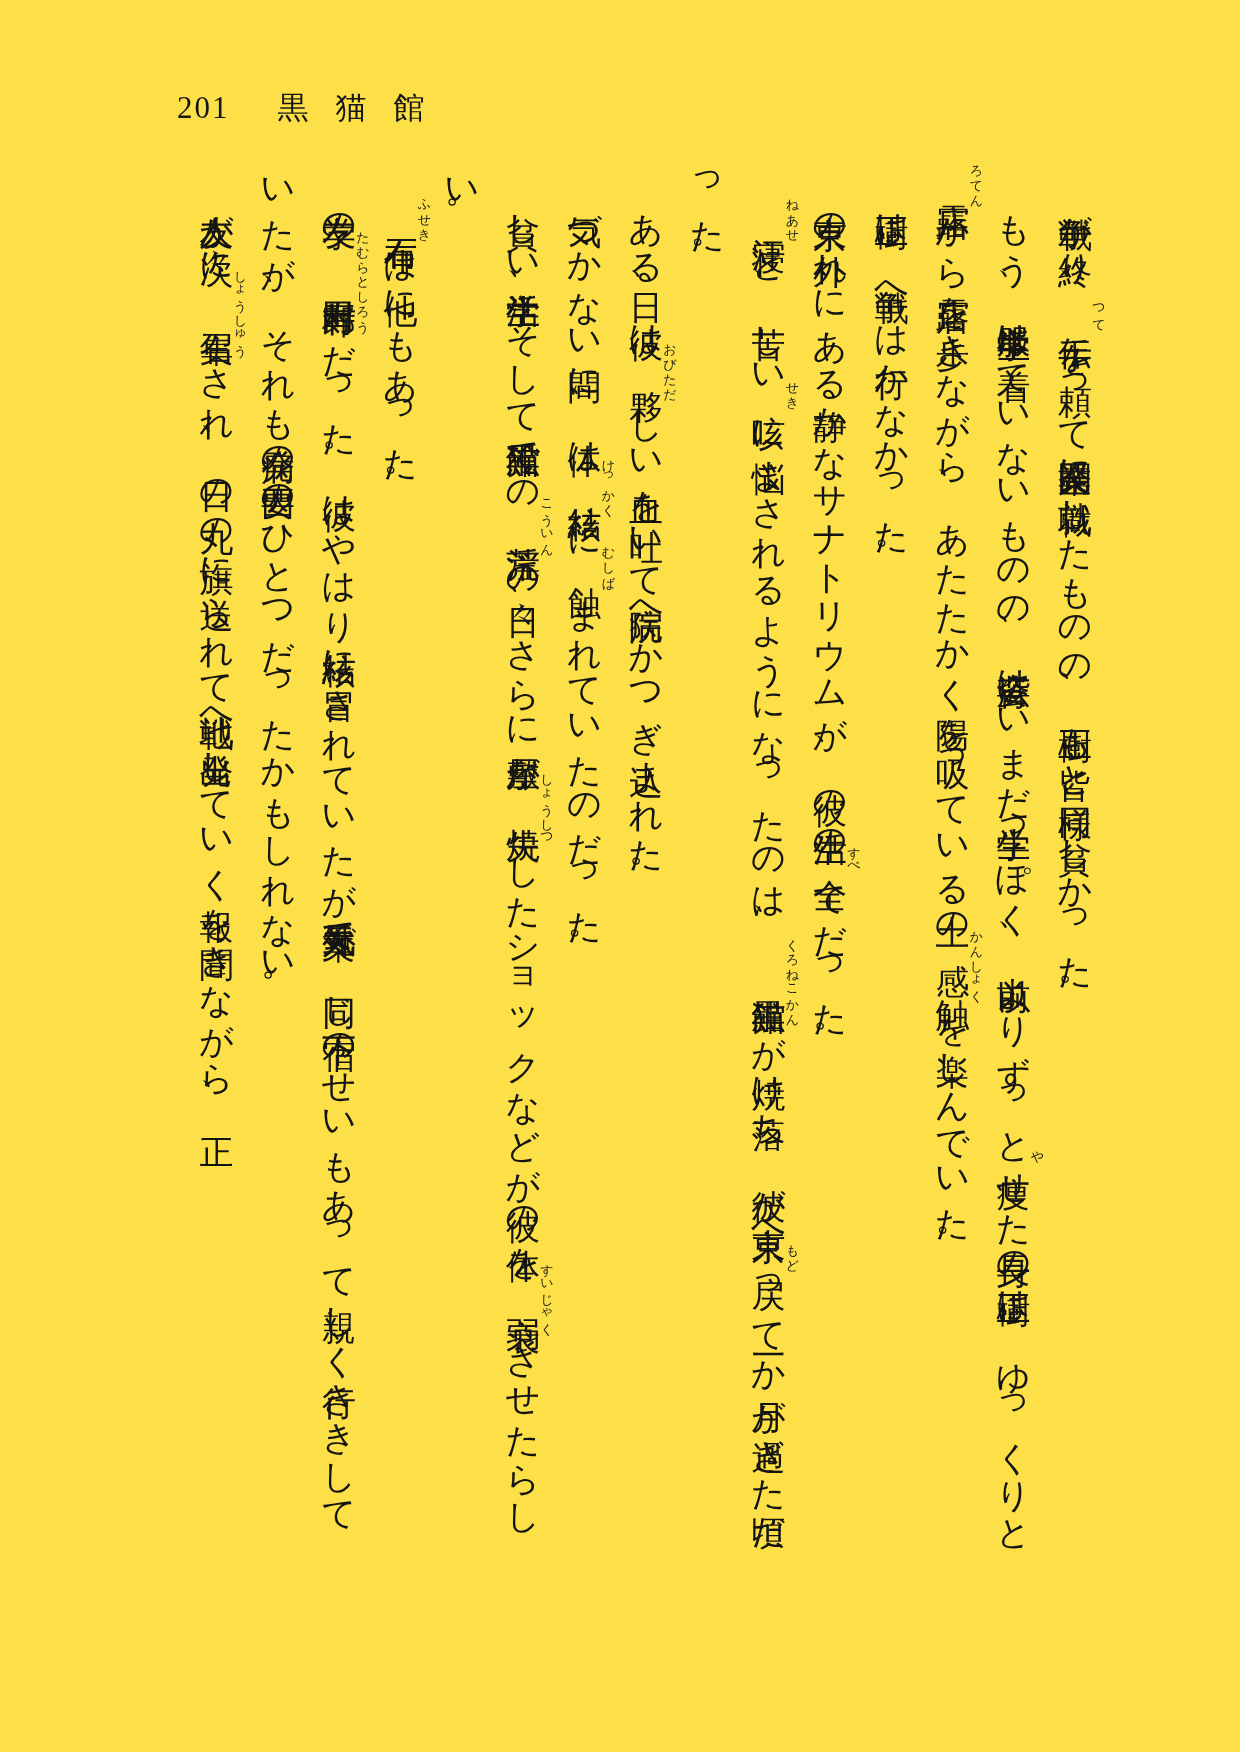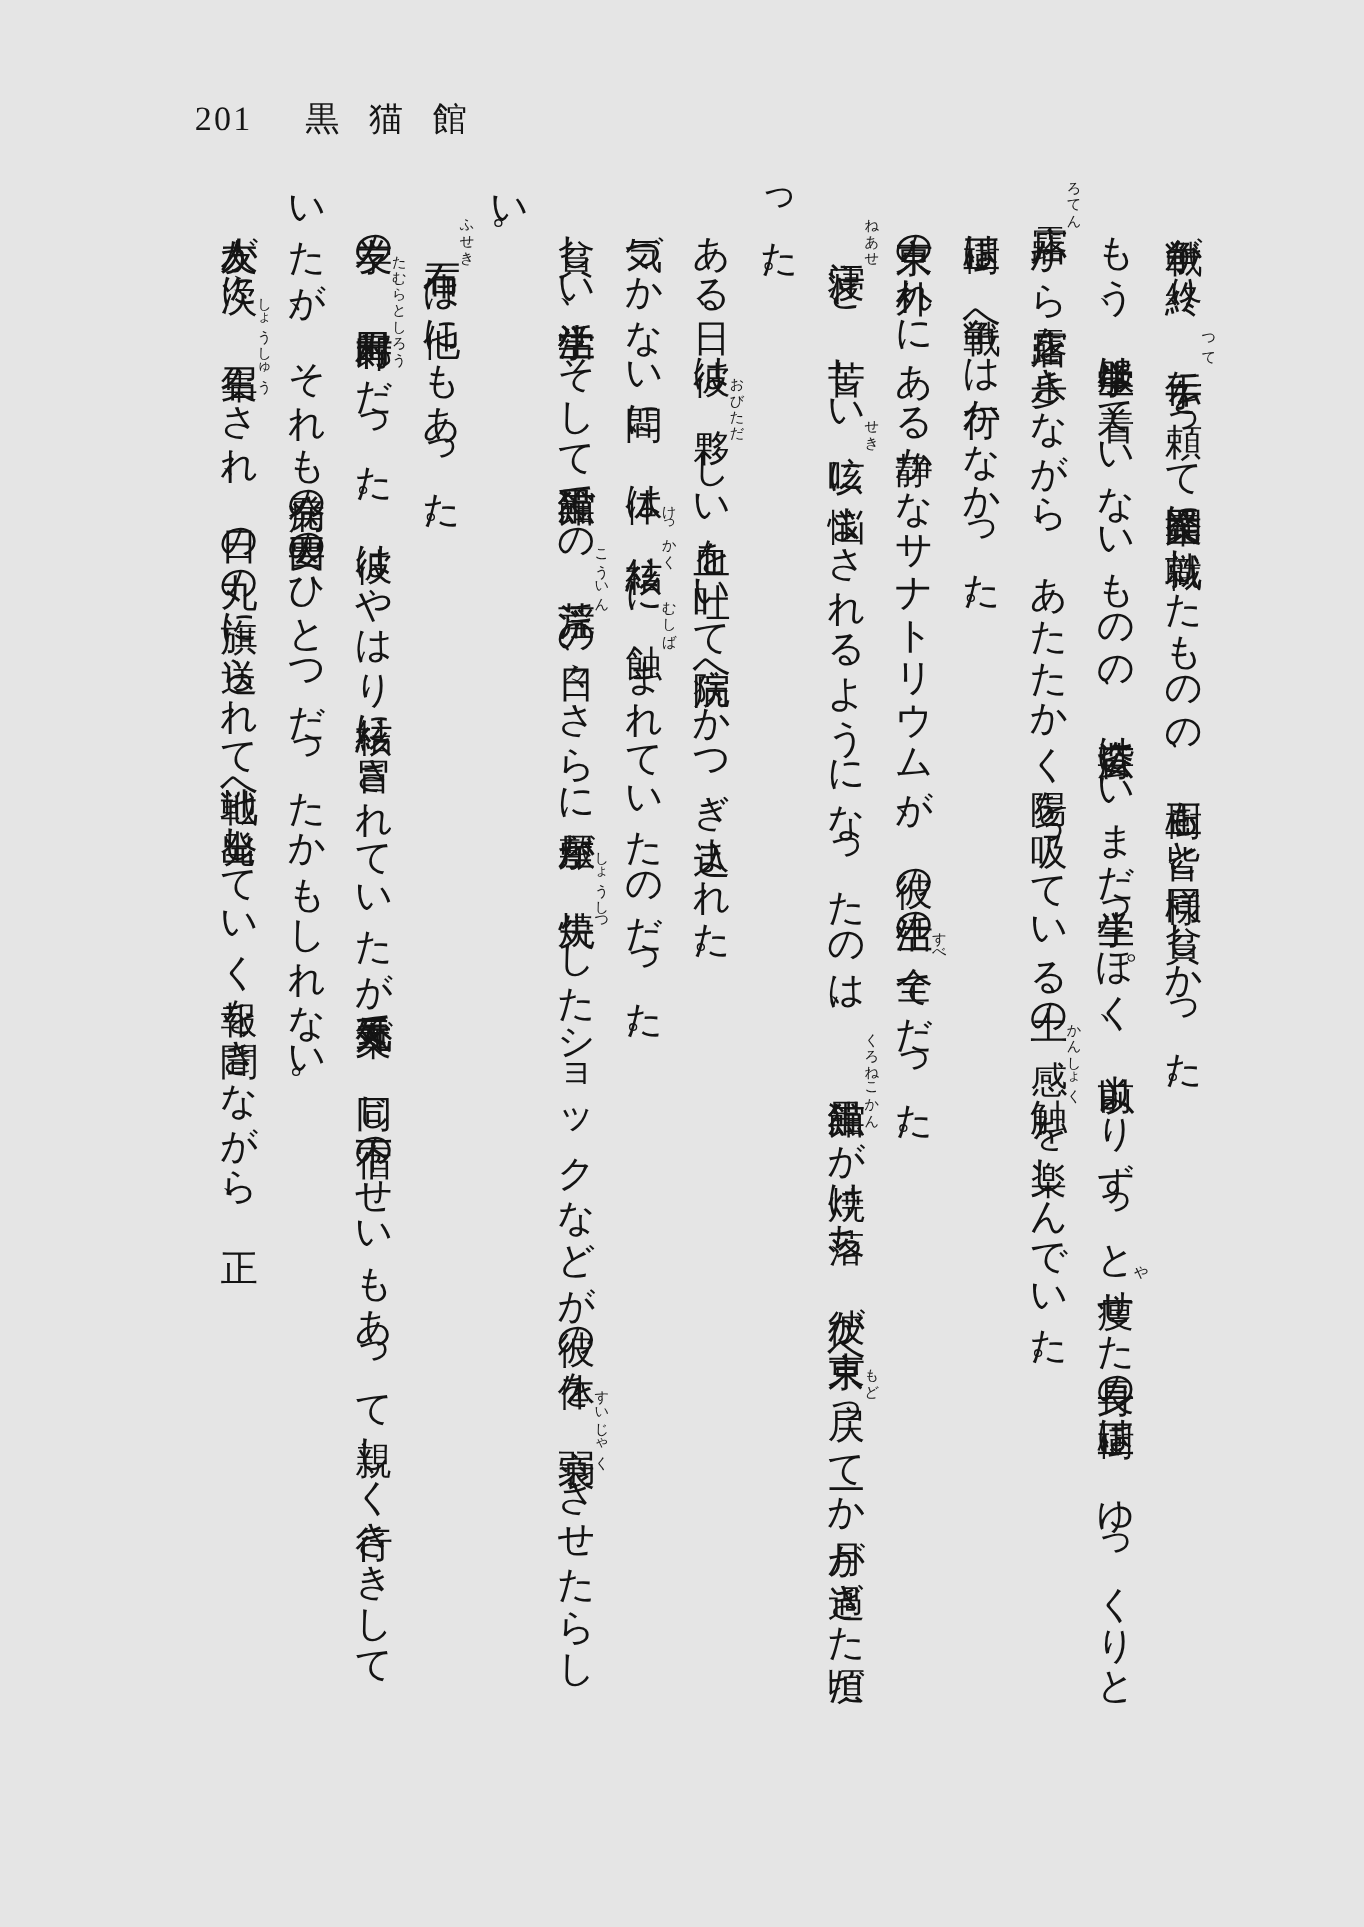--- a/index.html
+++ b/index.html
@@ -4,21 +4,21 @@
 <style>
   html, body { margin: 0; padding: 0; }
   body {
     width: 1240px; height: 1752px;
     background: #ffffff;
     font-family: "Liberation Serif", serif;
   }
   .page {
     position: relative;
     width: 1240px; height: 1752px;
-    background: #e5e5e5;
+    background: #fde047;
     color: #121212;
     overflow: hidden;
   }
   
   .running-head {
     position: absolute;
     top: 92px; left: 177px;
     font-size: 31px;
     line-height: 1;
     color: #161616;

